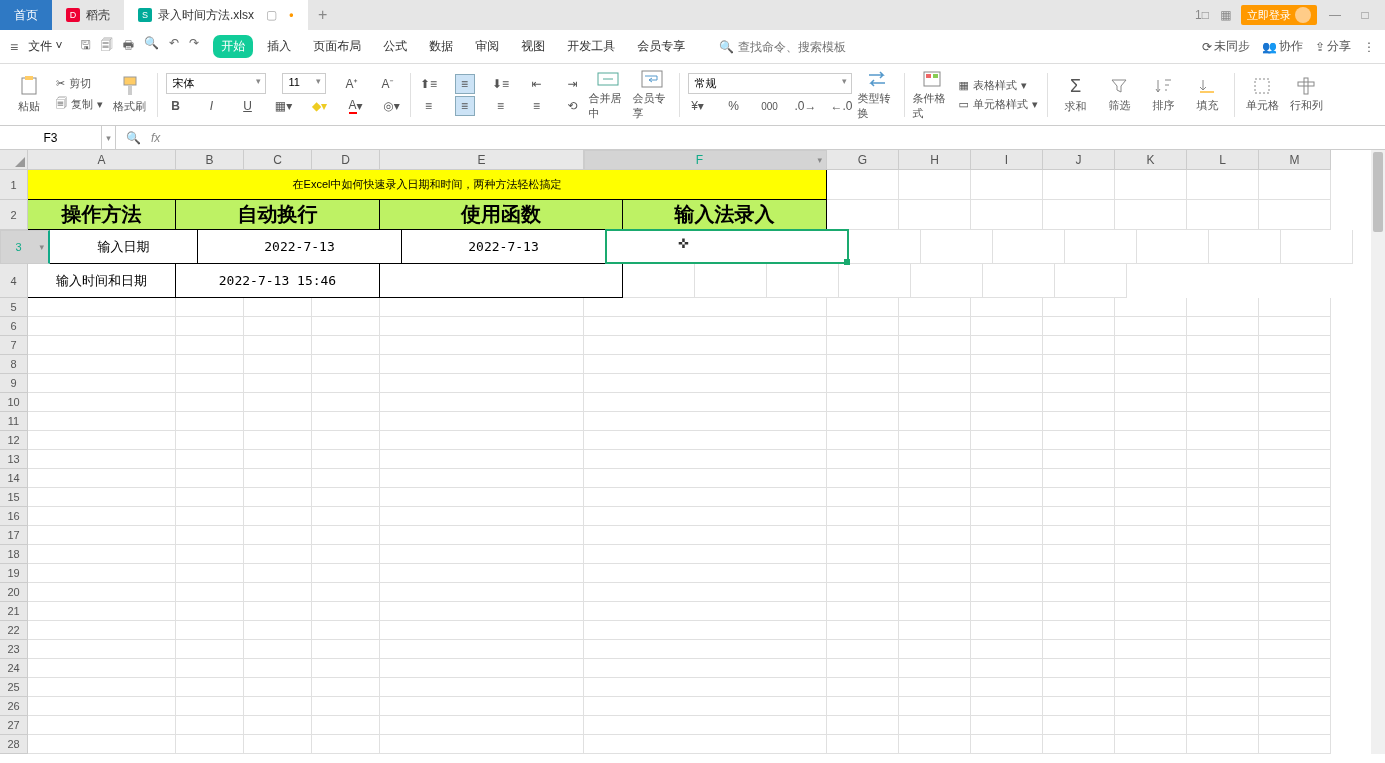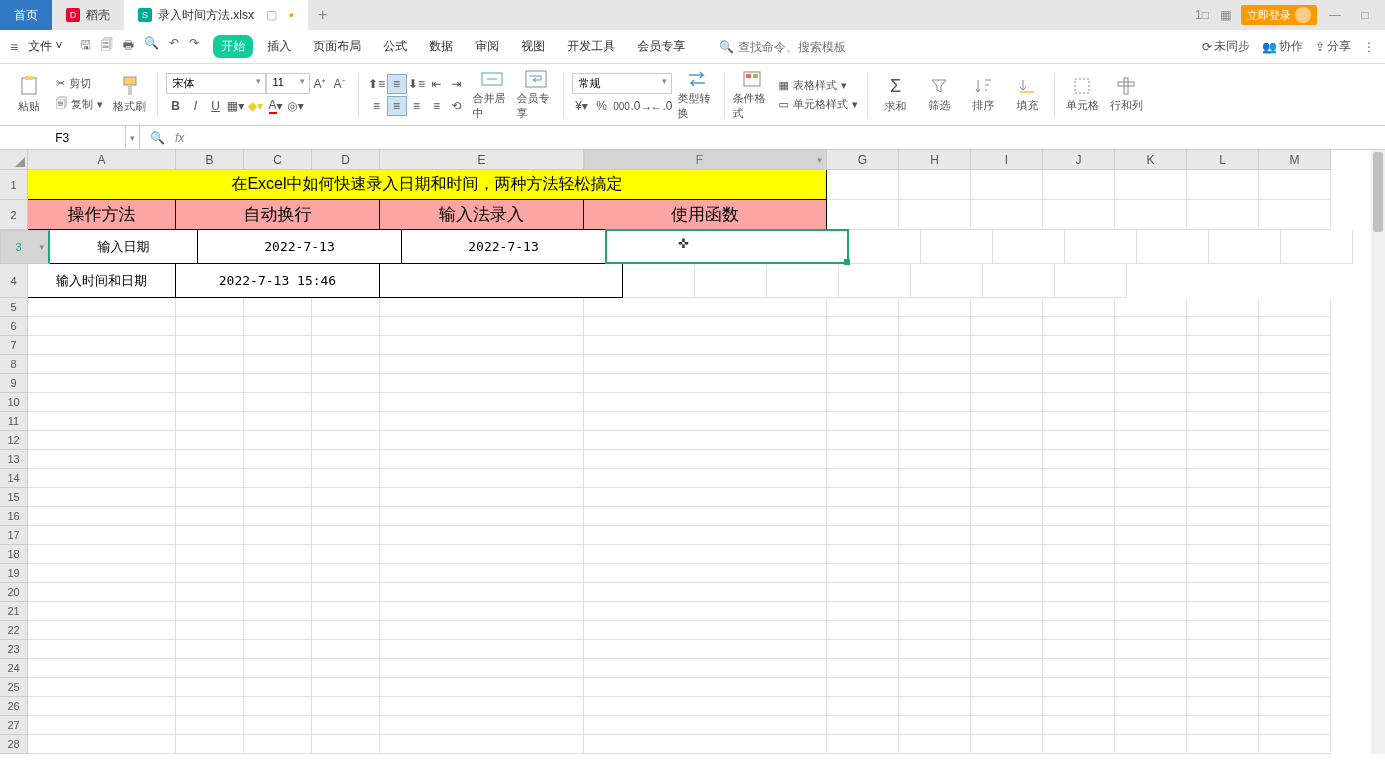--- a/index.html
+++ b/index.html
@@ -40,49 +40,49 @@
 .rsec { display: flex; align-items: center; gap: 6px; height: 56px; }
 .rsep { width: 1px; height: 44px; background: #e0e0e0; }
 .rbig { display: flex; flex-direction: column; align-items: center; justify-content: center; gap: 2px; width: 38px; font-size: 11px; color: #555; cursor: pointer; }
 .rbig svg, .ract svg { pointer-events: none; }
 .rcol { display: flex; flex-direction: column; gap: 2px; }
 .ract { display: flex; align-items: center; gap: 4px; font-size: 11px; color: #555; cursor: pointer; padding: 1px 2px; }
 .sel { border: 1px solid #ccc; padding: 2px 18px 2px 6px; font-size: 11px; background: #fff; position: relative; min-width: 50px; cursor: pointer; }
 .sel::after { content: "▾"; position: absolute; right: 4px; color: #888; font-size: 9px; }
 .sel.num { min-width: 100px; }
 .fontsel { min-width: 100px; }
-.btnrow { display: flex; gap: 0; }
+.btnrow { display: flex; gap: 16px; }
 .ib { width: 20px; height: 20px; display: flex; align-items: center; justify-content: center; cursor: pointer; color: #555; }
 .ib.active { background: #cce3f6; border: 1px solid #8ab; }
 .badge { font-size: 10px; }
 
 
 .fbar { height: 24px; display: flex; align-items: stretch; border-bottom: 1px solid #ccc; }
-.namebox { width: 140px; border-right: 1px solid #ccc; display: flex; }
+.namebox { width: 116px; border-right: 1px solid #ccc; display: flex; }
 .namebox input { border: none; width: 100%; text-align: center; font-size: 12px; outline: none; }
 .namebox .dd { width: 16px; border-left: 1px solid #ccc; display: flex; align-items: center; justify-content: center; color: #888; cursor: pointer; font-size: 9px; }
 .fxarea { display: flex; align-items: center; padding: 0 10px; gap: 10px; flex: 1; }
 .fxarea input { border: none; flex: 1; outline: none; font-size: 12px; }
 
 
 .sheet { position: relative; user-select: none; }
 .colhdr { display: flex; height: 20px; }
 .corner { width: 28px; background: #e8e8e8; border-right: 1px solid #ccc; border-bottom: 1px solid #ccc; position: relative; }
 .corner::after { content: ""; position: absolute; right: 2px; bottom: 2px; border: 5px solid transparent; border-bottom-color: #999; border-right-color: #999; }
 .ch { background: #e8e8e8; border-right: 1px solid #ccc; border-bottom: 1px solid #ccc; display: flex; align-items: center; justify-content: center; font-size: 12px; color: #555; }
 .ch.sel { background: #d4d4d4; color: #1a8; border-bottom: 2px solid #1a8; }
 .rows { }
 .row { display: flex; height: 19px; }
 .row.data-row { height: 34px; }
 .row.title-row { height: 30px; }
 .rh { width: 28px; background: #e8e8e8; border-right: 1px solid #ccc; border-bottom: 1px solid #ccc; display: flex; align-items: center; justify-content: center; font-size: 11px; color: #555; }
 .rh.sel { background: #d4d4d4; color: #1a8; border-right: 2px solid #1a8; }
 .cell { border-right: 1px solid #e0e0e0; border-bottom: 1px solid #e0e0e0; display: flex; align-items: center; justify-content: center; font-size: 13px; color: #000; position: relative; }
-.cell.titlec { background: #ffff00; font-size: 16px; }
-.cell.hdrc { background: #fca5a5; font-size: 17px; }
+.cell.titlec { background: #ffff00; font-size: 11px; }
+.cell.hdrc { background: #bef264; font-size: 20px; font-weight: bold; }
 .cell.dbord { border-right: 1px solid #000; border-bottom: 1px solid #000; }
 .cursor-sel { position: absolute; border: 2px solid #1aaa6f; pointer-events: none; z-index: 5; }
 .cursor-handle { position: absolute; width: 6px; height: 6px; background: #1aaa6f; right: -3px; bottom: -3px; }
 .plus-cursor { position: absolute; font-size: 13px; color: #333; pointer-events: none; z-index: 6; }
 
 .mA{width:148px;}.mBCD{width:204px;}.mE{width:204px;}.mF{width:243px;}
 .hB{width:68px;}.hC{width:68px;}.hD{width:68px;}.hE{width:204px;}.hF{width:243px;}
 .hG,.hH,.hI,.hJ,.hK,.hL,.hM{width:72px;}
 .scrollbar-v { position: absolute; right: 0; top: 0; width: 14px; height: 100%; background: #f0f0f0; }
 .scrollbar-v .thumb { width: 10px; margin: 2px; height: 80px; background: #c0c0c0; border-radius: 2px; }
@@ -349,22 +349,22 @@
         <div class="cell hJ"></div>
         <div class="cell hK"></div>
         <div class="cell hL"></div>
         <div class="cell hM"></div>
     </div>
 
     <div class="row title-row">
       <div class="rh">2</div>
       <div class="cell hdrc dbord mA">操作方法</div>
       <div class="cell hdrc dbord mBCD">自动换行</div>
+      <div class="cell hdrc dbord mF">使用函数</div>
       <div class="cell hdrc dbord mE">输入法录入</div>
-      <div class="cell hdrc dbord mF">使用函数</div>
       <div class="cell hG"></div>
         <div class="cell hH"></div>
         <div class="cell hI"></div>
         <div class="cell hJ"></div>
         <div class="cell hK"></div>
         <div class="cell hL"></div>
         <div class="cell hM"></div>
     </div>
 
     <div class="row data-row" style="position:relative">

